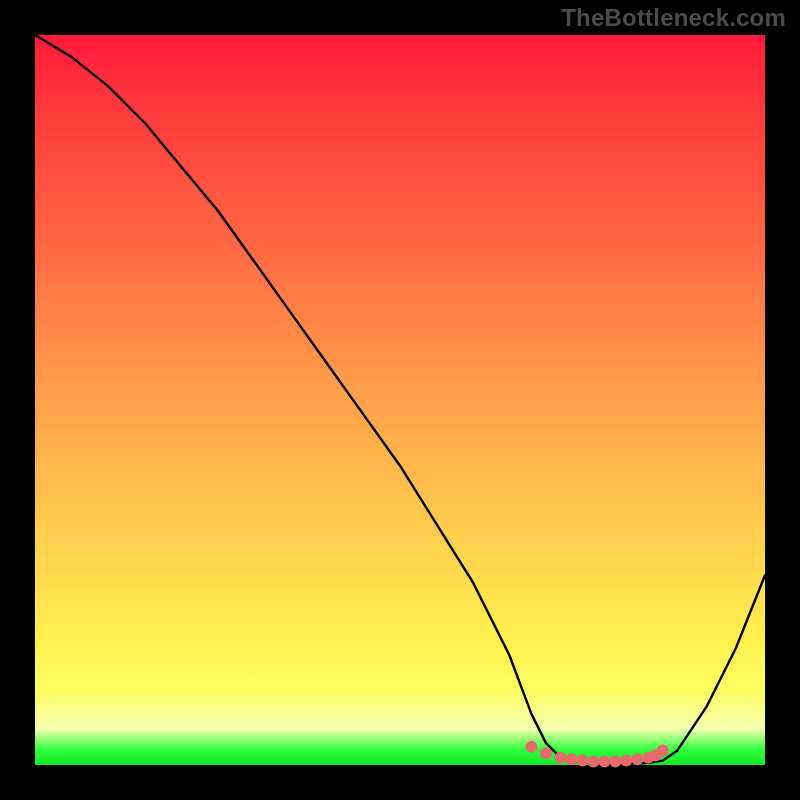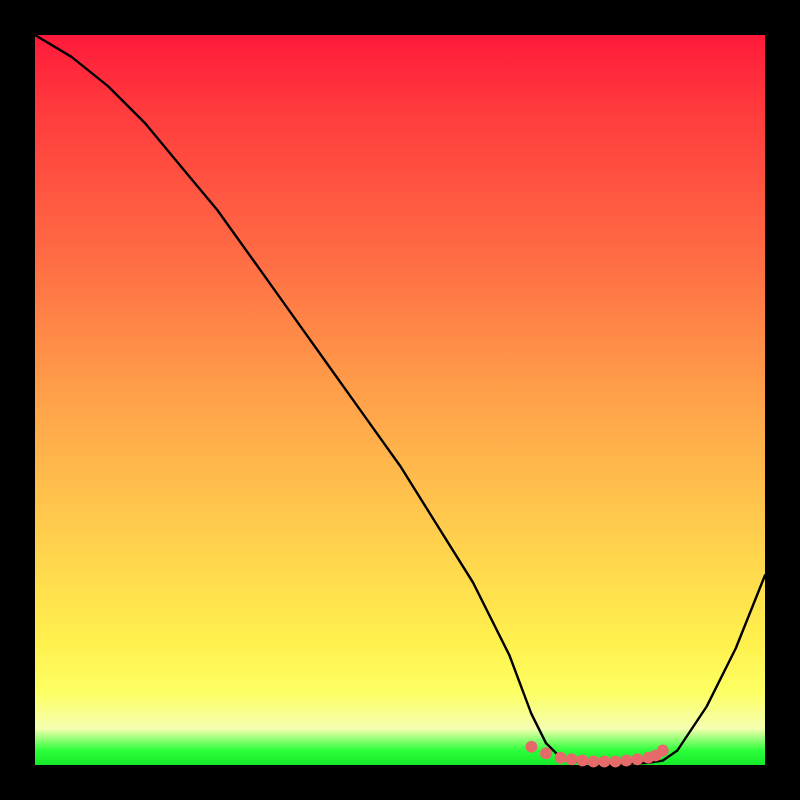--- a/index.html
+++ b/index.html
@@ -54,20 +54,21 @@
     width: 730px;
     height: 730px;
     overflow: visible;
   }
 </style>
 </head>
 <body>
 
 <div class="frame">
 
+  <div class="watermark">TheBottleneck.com</div>
 
   <div class="plot">
     <svg class="curve" viewBox="0 0 730 730" preserveAspectRatio="none">
       <path fill="none" stroke="#000" stroke-width="2.4" stroke-linejoin="round" stroke-linecap="round" d="M0.0 0.0 L36.5 21.9 L73.0 51.1 L109.5 87.6 L146.0 131.4 L182.5 175.2 L219.0 226.3 L255.5 277.4 L292.0 328.5 L328.5 379.6 L365.0 430.7 L401.5 489.1 L438.0 547.5 L474.5 620.5 L496.4 678.9 L511.0 708.1 L525.6 722.7 L540.2 726.4 L554.8 727.8 L569.4 728.5 L584.0 728.5 L598.6 728.5 L613.2 727.8 L627.8 725.6 L642.4 715.4 L671.6 671.6 L700.8 613.2 L730.0 540.2"></path>
       <g>
           <circle cx="496.4" cy="711.8" r="6" fill="#e66a6a"></circle>
           <circle cx="511.0" cy="718.3" r="6" fill="#e66a6a"></circle>
           <circle cx="525.6" cy="722.7" r="6" fill="#e66a6a"></circle>
           <circle cx="536.5" cy="724.2" r="6" fill="#e66a6a"></circle>
           <circle cx="547.5" cy="725.6" r="6" fill="#e66a6a"></circle>

